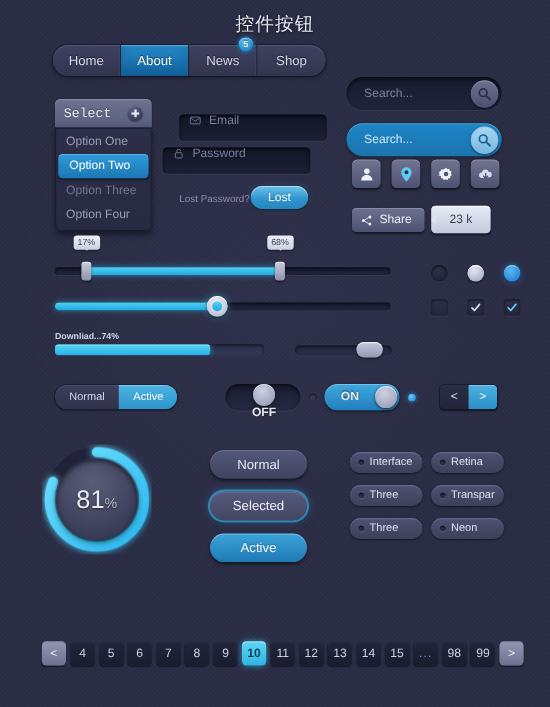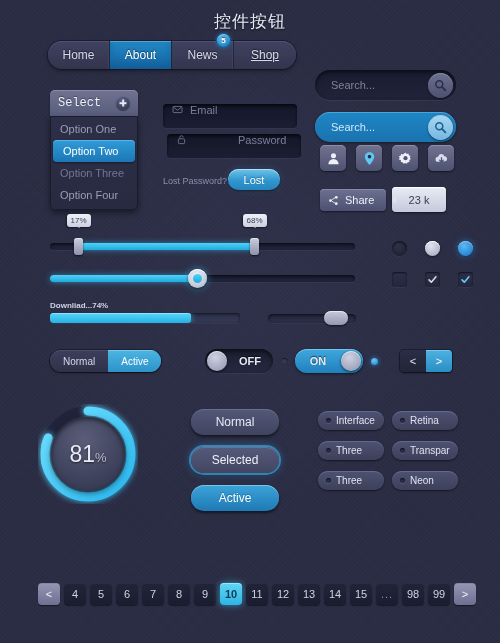--- a/index.html
+++ b/index.html
@@ -45,21 +45,21 @@
     padding: 0 12px;
     display: flex; align-items: center; justify-content: center;
     font-size: 12px;
     color: #d6d9e8;
     text-shadow: 0 -1px 1px #0008;
     border-right: 1px solid #23253a;
     box-shadow: inset -1px 0 0 #55587a44;
     cursor: pointer;
   }
   #nav .tab:first-child { border-radius: 14px 0 0 14px; }
-  #nav .tab:last-child { border-radius: 0 14px 14px 0; border-right: none; box-shadow: none; text-decoration: underline; }
+  #nav .tab:last-child { border-radius: 0 14px 14px 0; border-right: none; box-shadow: none; }
   #nav .tab.active {
     background: linear-gradient(#2287c4, #1567a5);
     color: #fff;
     box-shadow: inset 0 1px 0 #7fc8f080, inset 0 -6px 10px #0b4a7a55;
   }
   .badge {
     position: absolute;
     top: -7px; right: 3px;
     width: 13px; height: 13px;
     border-radius: 50%;
@@ -148,21 +148,21 @@
   
   .field {
     height: 24px; border-radius: 4px;
     background: linear-gradient(#131627, #1b1f33);
     box-shadow: inset 0 2px 3px #000a, 0 1px 0 #4c4f6c33;
     display: flex; 
     padding: 0 9px;
     font-size: 11px; color: #7a7f99;
   }
   #f-email { left: 163px; top: 104px; width: 134px; }
-  #f-pass  { left: 167px; top: 134px; width: 134px; gap: 44px; }
+  #f-pass  { left: 148px; top: 134px; width: 134px; }
   .field svg { width: 11px; height: 11px; margin-right: 7px; opacity: .75; }
   #lost { left: 163px; top: 176px; font-size: 9px; color: #8b8fa8; }
   #login-btn {
     left: 228px; top: 169px;
     width: 52px; height: 21px; border-radius: 11px;
     background: linear-gradient(#6fc4e8, #2f96cf 55%, #2585bd);
     box-shadow: inset 0 1px 0 #d4f2ff99, 0 1px 3px #0008, 0 0 6px #2f96cf55;
     color: #fff; font-size: 11px;
     display: flex; align-items: center; justify-content: center;
     text-shadow: 0 -1px 1px #11527a88;
@@ -333,20 +333,21 @@
     height: 24px; border-radius: 12px;
     display: flex; align-items: center;
     width: 68px;
     cursor: pointer;
   }
   #toggle-off {
     left: 205px; top: 349px;
     background: linear-gradient(#1b1e31, #252940);
     box-shadow: inset 0 2px 4px #000a, 0 1px 0 #50537044;
     padding-left: 2px;
+    flex-direction: column;
   }
   #toggle-on {
     left: 295px; top: 349px;
     background: linear-gradient(#3fa8dc, #2080bd);
     box-shadow: inset 0 1px 0 #9fdcff88, 0 1px 3px #0008;
     padding-right: 2px;
     justify-content: flex-end;
     flex-direction: row-reverse;
   }
   .knob-round {

